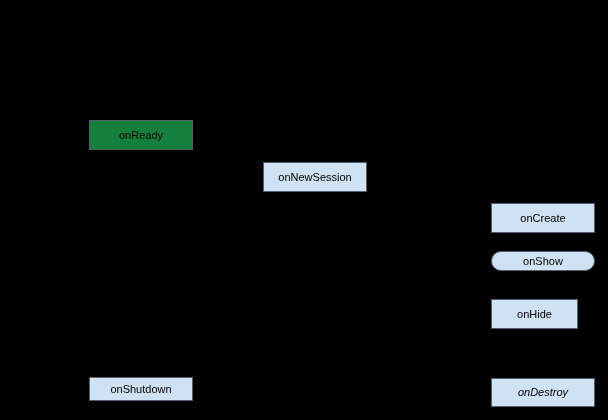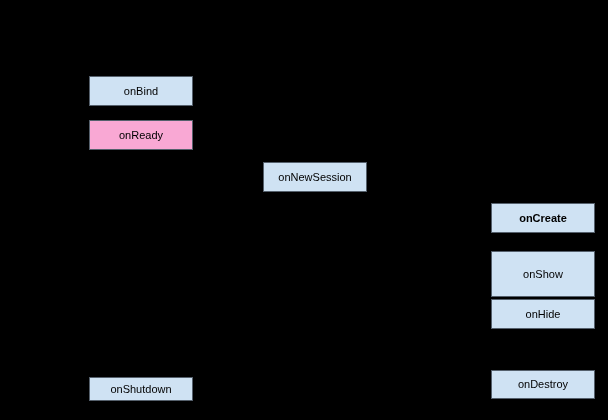--- a/index.html
+++ b/index.html
@@ -27,37 +27,34 @@
     border-width: 1px;
     font-size: 11px;
     line-height: 1;
     white-space: nowrap;
   }
 </style>
 </head>
 <body>
 
 <div class="canvas" style="background: rgb(0, 0, 0);">
-    <div class="node" style="left: 89px; top: 76px; width: 104px; height: 30px; background: rgb(207, 226, 243); border-color: rgb(85, 96, 108);">
-      <span style="color: rgb(0, 0, 0);">onBind</span>
-    </div>
-    <div class="node" style="left: 89px; top: 120px; width: 104px; height: 30px; background: #f9a8d4; border-color: rgb(85, 96, 108);">
+    <div class="node" style="left: 89px; top: 120px; width: 104px; height: 30px; background: #15803d; border-color: rgb(85, 96, 108);">
       <span style="color: rgb(0, 0, 0);">onReady</span>
     </div>
     <div class="node" style="left: 263px; top: 162px; width: 104px; height: 30px; background: rgb(207, 226, 243); border-color: rgb(85, 96, 108);">
       <span style="color: rgb(0, 0, 0); text-align: right;">onNewSession</span>
     </div>
     <div class="node" style="left: 491px; top: 203px; width: 104px; height: 30px; background: rgb(207, 226, 243); border-color: rgb(85, 96, 108);">
-      <span style="color: rgb(0, 0, 0); font-weight: bold;">onCreate</span>
+      <span style="color: rgb(0, 0, 0);">onCreate</span>
     </div>
-    <div class="node" style="left: 491px; top: 251px; width: 104px; height: 46px; background: rgb(207, 226, 243); border-color: rgb(85, 96, 108);">
+    <div class="node" style="left: 491px; top: 251px; width: 104px; height: 20px; background: rgb(207, 226, 243); border-color: rgb(85, 96, 108); border-radius: 11px;">
       <span style="color: rgb(0, 0, 0);">onShow</span>
     </div>
-    <div class="node" style="left: 491px; top: 299px; width: 104px; height: 30px; background: rgb(207, 226, 243); border-color: rgb(85, 96, 108);">
+    <div class="node" style="left: 491px; top: 299px; width: 87px; height: 30px; background: rgb(207, 226, 243); border-color: rgb(85, 96, 108);">
       <span style="color: rgb(0, 0, 0);">onHide</span>
     </div>
     <div class="node" style="left: 89px; top: 377px; width: 104px; height: 24px; background: rgb(207, 226, 243); border-color: rgb(85, 96, 108);">
       <span style="color: rgb(0, 0, 0);">onShutdown</span>
     </div>
-    <div class="node" style="left: 491px; top: 370px; width: 104px; height: 29px; background: rgb(207, 226, 243); border-color: rgb(85, 96, 108);">
+    <div class="node" style="left: 491px; top: 378px; width: 104px; height: 29px; background: rgb(207, 226, 243); border-color: rgb(85, 96, 108); font-style: italic;">
       <span style="color: rgb(0, 0, 0);">onDestroy</span>
     </div>
   </div>
 
 </body></html>

